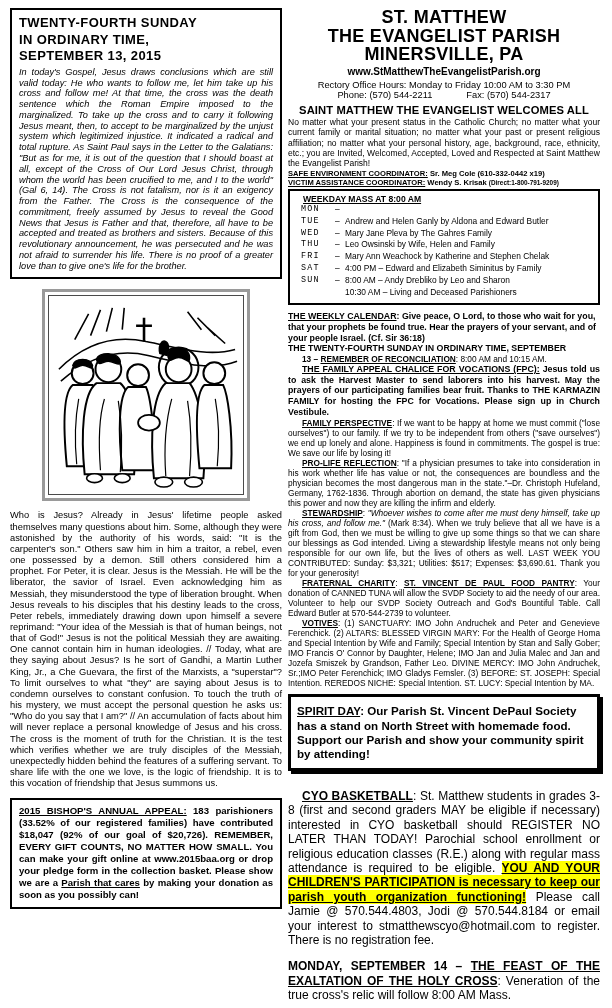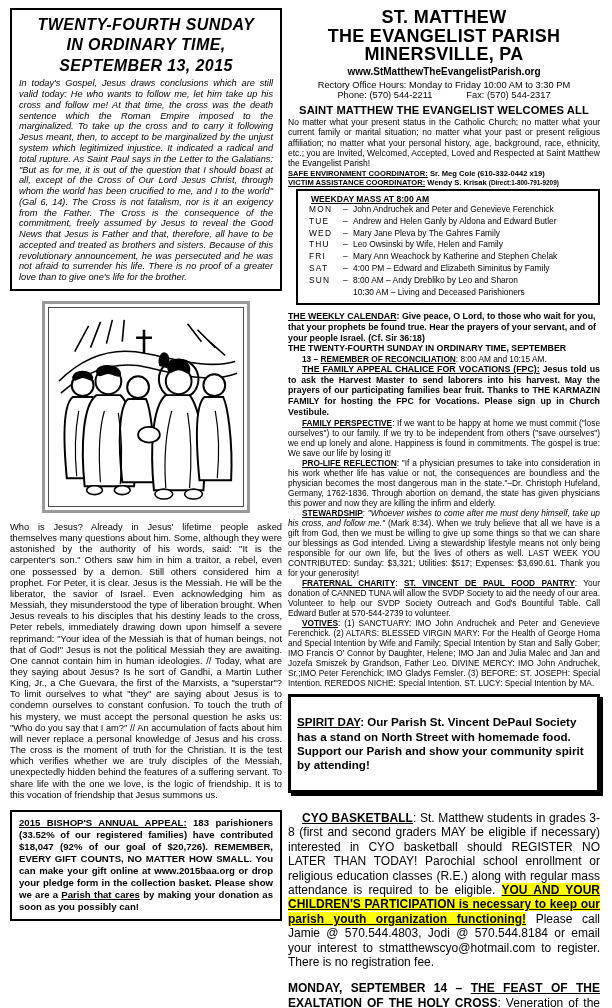--- a/index.html
+++ b/index.html
@@ -27,26 +27,24 @@
     display: flex;
     flex-direction: column;
     gap: 5px;
   }
   .box {
     border: 2px solid #000;
     padding: 4px 5px;
   }
   .reflection-box { padding: 5px 7px 6px 7px; }
   .refl-title {
-    text-align: center;
-    font-weight: bold;
-    font-size: 16px;
+    font-weight: bold;
+    font-size: 13px;
     letter-spacing: 0.4px;
     line-height: 1.28;
-    font-style: italic;
   }
   .refl-body {
     font-style: italic;
     font-size: 9.2px;
     line-height: 1.17;
     text-align: justify;
     margin-top: 2px;
   }
   .art-wrap {
     display: flex;
@@ -130,38 +128,38 @@
     font-weight: bold;
     line-height: 1.16;
     margin-top: 2px;
   }
   .coord .lbl { text-decoration: underline; }
   .coord .tiny { font-size: 6.4px; }
   .mass-box {
     border: 2px solid #000;
     margin-top: 1px;
     padding: 3px 5px 4px 5px;
-    margin-left: 8px;
   }
   .mass-head {
     font-size: 8.6px;
     font-weight: bold;
     text-decoration: underline;
     margin-left: 8px;
   }
   .mass-row {
     display: flex;
     font-size: 8.4px;
     line-height: 1.42;
     margin-left: 6px;
   }
   .mass-day {
     width: 34px;
     flex: 0 0 34px;
     letter-spacing: 1.2px;
+    font-family: Liberation Mono, monospace;
   }
   .mass-dash { flex: 0 0 10px; }
   .mass-txt { flex: 1 1 auto; }
   .mass-row.indent .mass-day { visibility: hidden; }
   .mass-row.indent .mass-dash { visibility: hidden; }
   .rule-black {
     height: 5px;
     background: #000;
     margin: 3px 0 3px 0;
   }
@@ -182,21 +180,21 @@
   }
   .cal-line .hd { text-decoration: underline; }
   .fpc {
     font-size: 8.8px;
     font-weight: bold;
     line-height: 1.22;
     text-align: justify;
   }
   .spirit-box {
     border: 3px solid #000;
-    padding: 18px 6px;
+    padding: 7px 6px;
     margin: 6px 0 6px 0;
     box-shadow: 3px 3px 0 #000;
   }
   .spirit-text {
     font-size: 11.6px;
     font-weight: bold;
     line-height: 1.22;
   }
   .small-text {
     font-size: 12px;
@@ -315,21 +313,20 @@
     <div class="coord">
       <div><span class="lbl">SAFE ENVIRONMENT COORDINATOR:</span><span>  Sr. Meg Cole (610-332-0442 x19)</span></div>
       <div><span class="lbl">VICTIM ASSISTANCE COORDINATOR:</span><span>  Wendy S. Krisak </span><span class="tiny">(Direct:1-800-791-9209)</span></div>
     </div>
 
     <div class="mass-box">
       <div class="mass-head">WEEKDAY MASS AT 8:00 AM</div>
       <div class="mass-row">
         <span class="mass-day">MON</span>
         <span class="mass-dash">–</span>
-        <span class="mass-txt">John Andruchek and Peter and Genevieve Ferenchick</span>
       </div>
       <div class="mass-row">
         <span class="mass-day">TUE</span>
         <span class="mass-dash">–</span>
         <span class="mass-txt">Andrew and Helen Ganly by Aldona and Edward Butler</span>
       </div>
       <div class="mass-row">
         <span class="mass-day">WED</span>
         <span class="mass-dash">–</span>
         <span class="mass-txt">Mary Jane Pleva by The Gahres Family</span>

